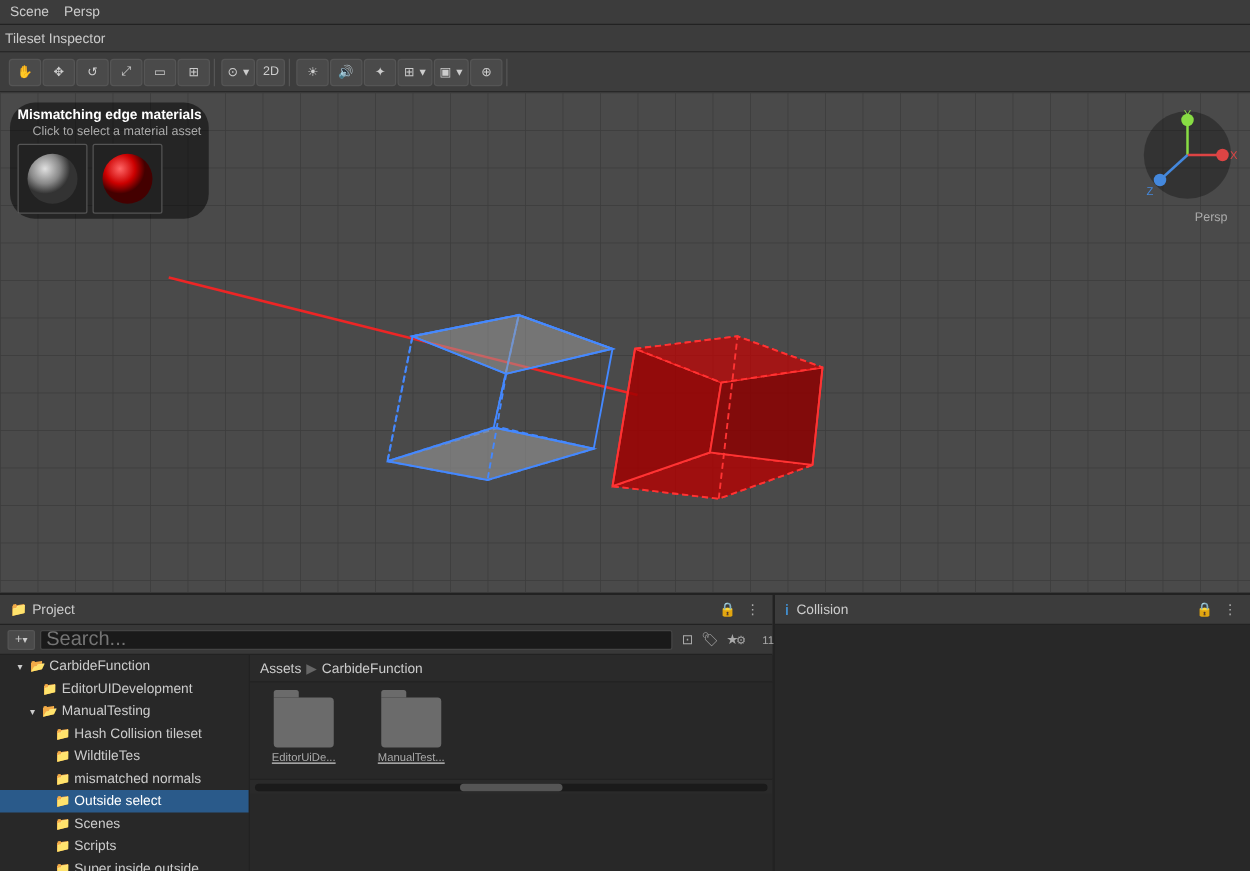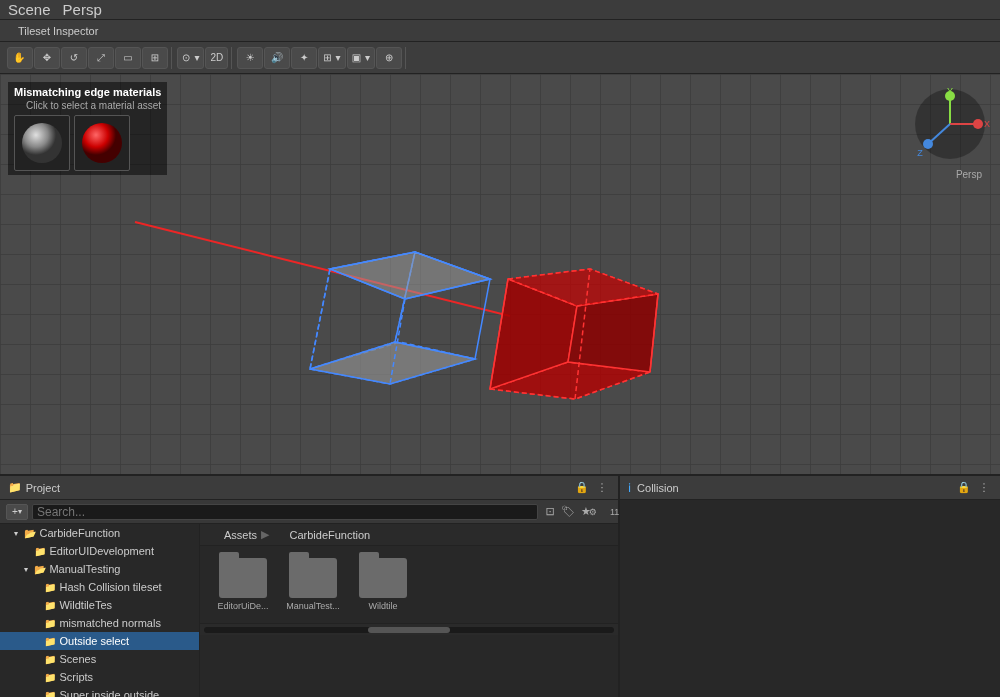--- a/index.html
+++ b/index.html
@@ -8,29 +8,29 @@
     
     .top-menubar {
       height: 20px;
       background: #3c3c3c;
       display: flex;
       align-items: center;
       gap: 12px;
       padding: 0 8px;
       border-bottom: 1px solid #222;
     }
-    .top-menubar span { font-size: 15px; color: #ccc; cursor: pointer; }
+    .top-menubar span { font-size: 11px; color: #ccc; cursor: pointer; }
 
     
     .breadcrumb-bar {
       height: 22px;
       background: #3c3c3c;
       display: flex;
       align-items: center;
-      padding: 0 18px;
+      padding: 0 4px;
       border-bottom: 1px solid #222;
       font-size: 11px;
       color: #ccc;
     }
 
     
     .toolbar {
       height: 32px;
       background: #3d3d3d;
       display: flex;
@@ -88,20 +88,21 @@
       background-size: 30px 30px;
     }
 
     
     .materials-overlay {
       position: absolute;
       top: 8px;
       left: 8px;
       background: rgba(0,0,0,0.5);
       padding: 4px 6px;
+      border-radius: 20px;
     }
     .materials-overlay h3 { font-size: 11px; color: #fff; margin-bottom: 2px; }
     .materials-overlay p { font-size: 10px; color: #aaa; margin-bottom: 4px; margin-left: 12px; }
     .material-spheres { display: flex; gap: 4px; }
     .material-sphere {
       width: 56px; height: 56px;
       border: 1px solid #555;
       border-radius: 2px;
       display: flex; align-items: center; justify-content: center;
       background: #222;
@@ -198,21 +199,21 @@
       color: #ccc;
     }
     .search-box {
       flex: 1;
       height: 16px;
       background: #1a1a1a;
       border: 1px solid #444;
       border-radius: 2px;
       padding: 0 4px;
       color: #ccc;
-      font-size: 12px;
+      font-size: 16px;
     }
     .search-icons {
       display: flex; gap: 2px;
     }
 
     
     .tree-panel {
       width: 200px;
       overflow-y: auto;
       border-right: 1px solid #222;
@@ -246,27 +247,28 @@
       background: #2a2a2a;
       display: flex;
       align-items: center;
       padding: 0 8px;
       font-size: 11px;
       color: #aaa;
       border-bottom: 1px solid #222;
       gap: 4px;
     }
     .file-path-arrow { color: #666; }
-    .file-path-item { color: #ccc; cursor: pointer; margin-left: 16px; }
+    .file-path-item { color: #ccc; cursor: pointer; }
 
     .file-grid {
       display: flex;
       flex-wrap: wrap;
       padding: 8px;
-      gap: 0;
+      gap: 16px;
+      text-decoration: underline;
     }
     .file-item {
       width: 70px;
       display: flex;
       flex-direction: column;
       align-items: center;
       cursor: pointer;
       padding: 4px;
       border-radius: 2px;
     }
@@ -578,24 +580,20 @@
 
         <div class="file-grid">
           <div class="file-item">
             <div class="folder-icon-big"></div>
             <span class="file-item-label">EditorUiDe...</span>
           </div>
           <div class="file-item">
             <div class="folder-icon-big"></div>
             <span class="file-item-label">ManualTest...</span>
           </div>
-          <div class="file-item">
-            <div class="folder-icon-big"></div>
-            <span class="file-item-label">Wildtile</span>
-          </div>
         </div>
 
         <div class="scrollbar-bottom">
           <div class="scrollbar-track">
             <div class="scrollbar-thumb"></div>
           </div>
         </div>
       </div>
     </div>
   </div>

